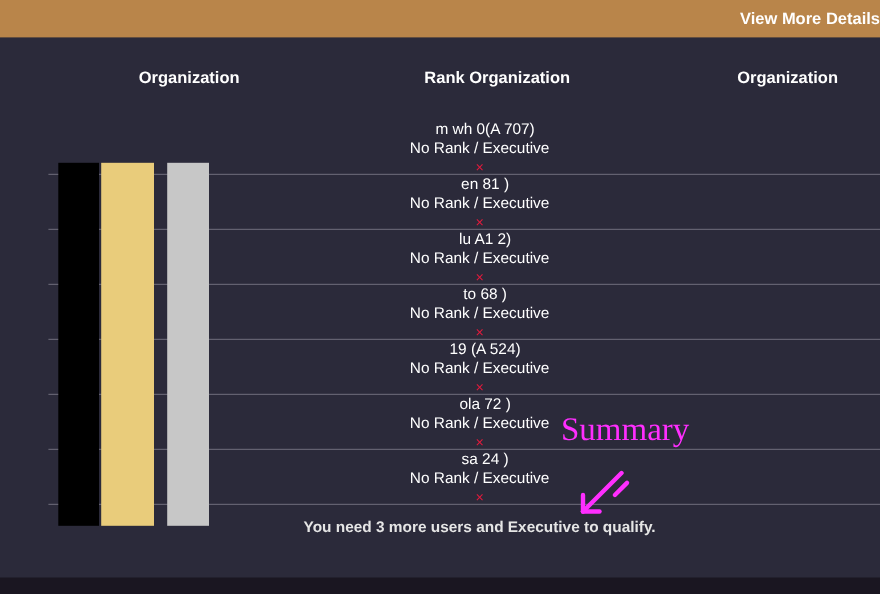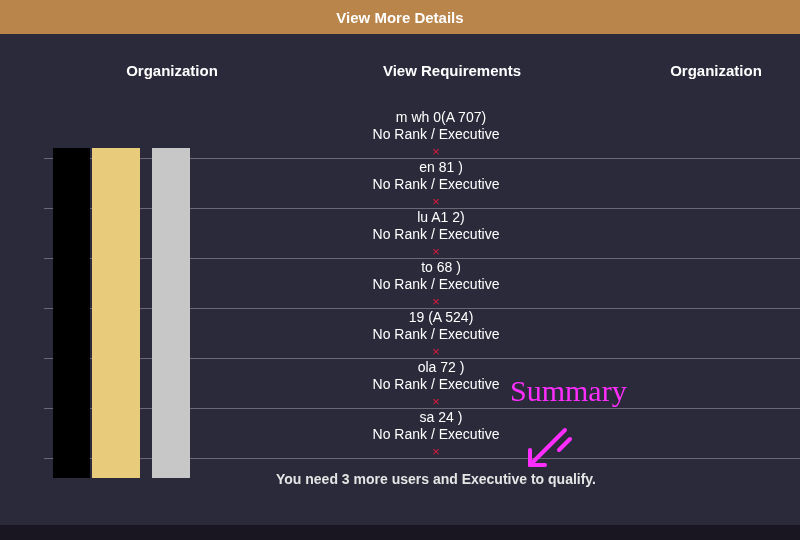--- a/index.html
+++ b/index.html
@@ -10,21 +10,21 @@
     font-family: -apple-system, BlinkMacSystemFont, "Segoe UI", Arial, sans-serif;
     overflow: hidden;
     position: relative;
   }
   .banner {
     width: 100%;
     height: 34px;
     background: #b9854a;
     display: flex;
     align-items: center;
-    justify-content: center;
+    justify-content: flex-end;
     color: #ffffff;
     font-weight: 700;
     font-size: 15px;
   }
   .table-wrap {
     width: 100%;
     margin-left: 36px;
   }
   .thead {
     display: flex;
@@ -97,21 +97,21 @@
 </head>
 <body>
 
 <div class="banner">
   <span>View More Details</span>
 </div>
 
 <div class="table-wrap">
   <div class="thead">
     <div class="th col-org">Organization</div>
-    <div class="th col-rank">View Requirements</div>
+    <div class="th col-rank">Rank Organization</div>
     <div class="th col-elig">Organization</div>
   </div>
 
   <div class="row">
     <div class="cell col-org">m   wh    0(A    707)</div>
     <div class="cell col-rank">No Rank / Executive</div>
     <div class="cell col-elig"><span class="x-mark">×</span></div>
   </div>
   <div class="row">
     <div class="cell col-org">en    81       )</div>

